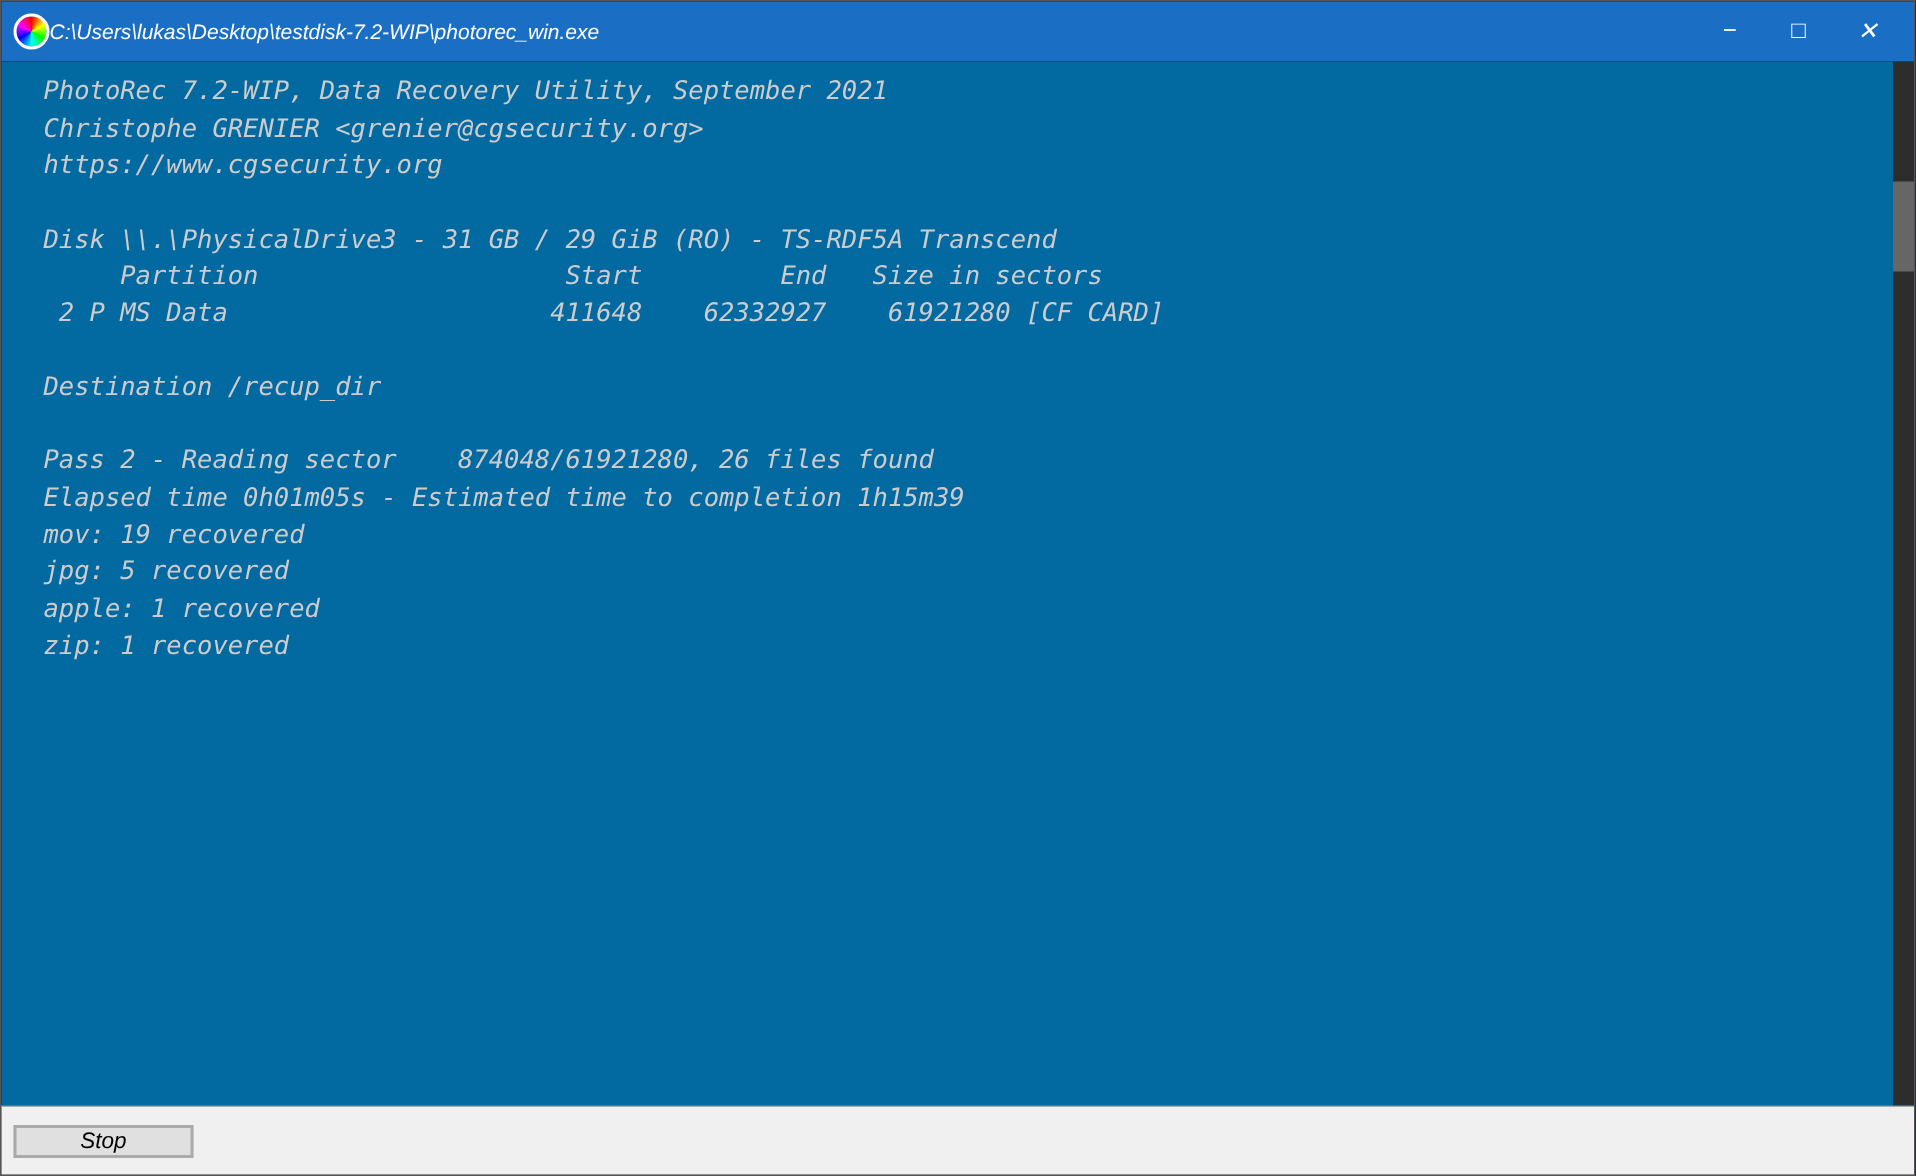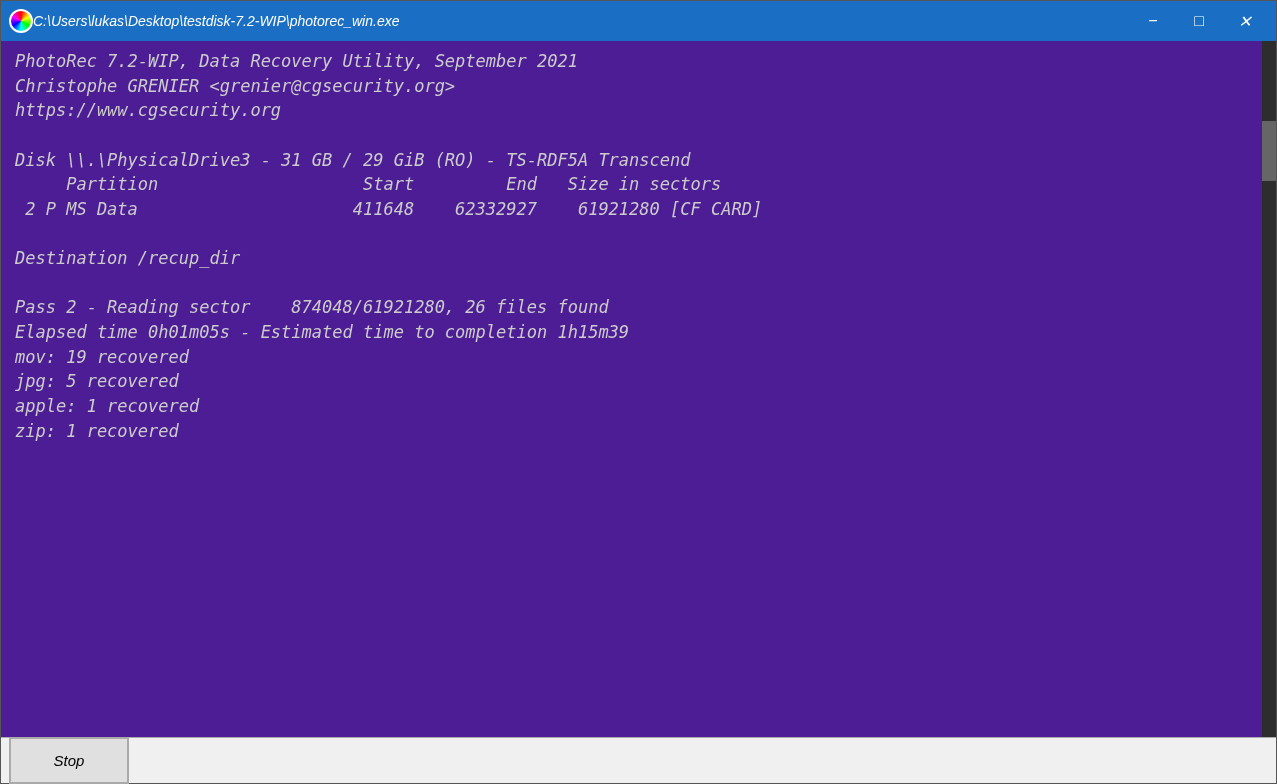--- a/index.html
+++ b/index.html
@@ -55,22 +55,22 @@
       font-size: 16px;
       cursor: pointer;
       display: flex;
       align-items: center;
       justify-content: center;
       font-family: 'Segoe UI', sans-serif;
     }
 
     .console-area {
       flex: 1;
-      background: #4c1d95;
-      padding: 8px 14px;
+      background: #0369a1;
+      padding: 8px 28px;
       display: flex;
       flex-direction: column;
       position: relative;
       overflow: hidden;
       justify-content: flex-end;
     }
 
     .console-text {
       color: #cccccc;
       font-size: 17px;
@@ -101,21 +101,21 @@
       height: 46px;
       display: flex;
       align-items: center;
       padding: 0 8px;
       flex-shrink: 0;
       border-top: 1px solid #aaa;
     }
 
     .stop-button {
       width: 120px;
-      height: 47px;
+      height: 22px;
       background: #e0e0e0;
       border: 2px solid #aaa;
       font-family: 'Segoe UI', sans-serif;
       font-size: 15px;
       cursor: pointer;
       display: flex;
       align-items: center;
       justify-content: center;
       color: #000;
     }

